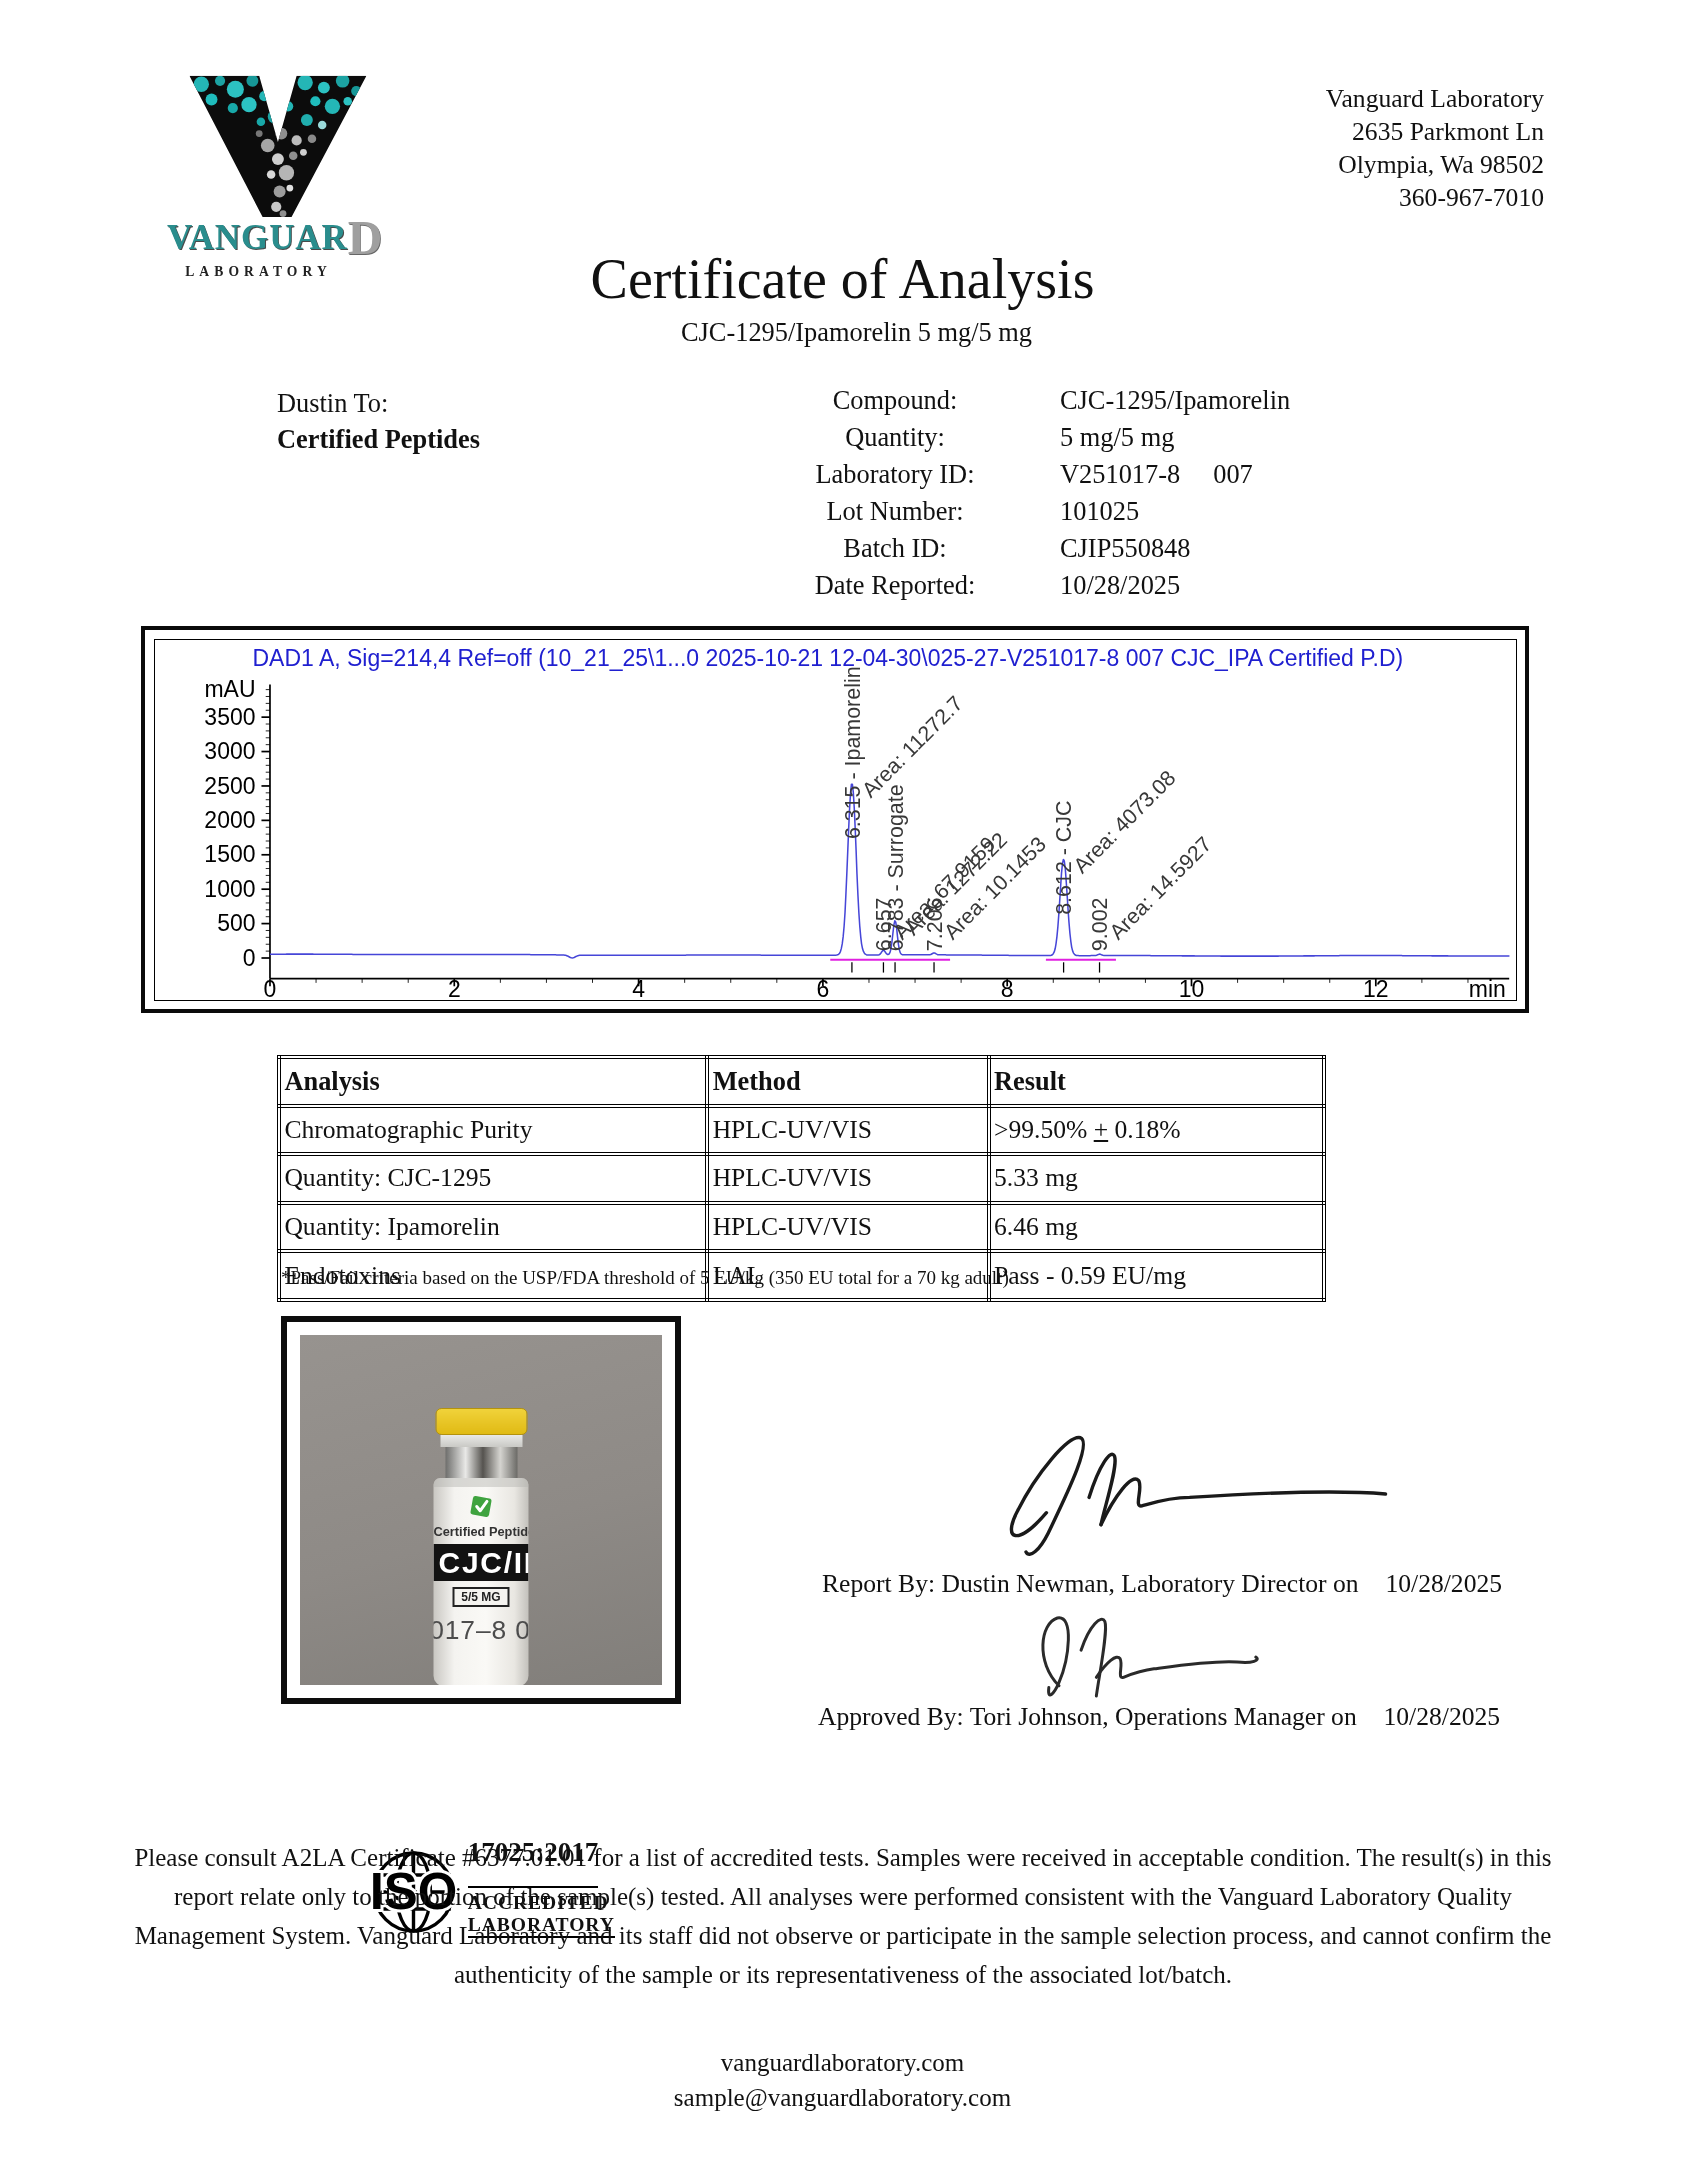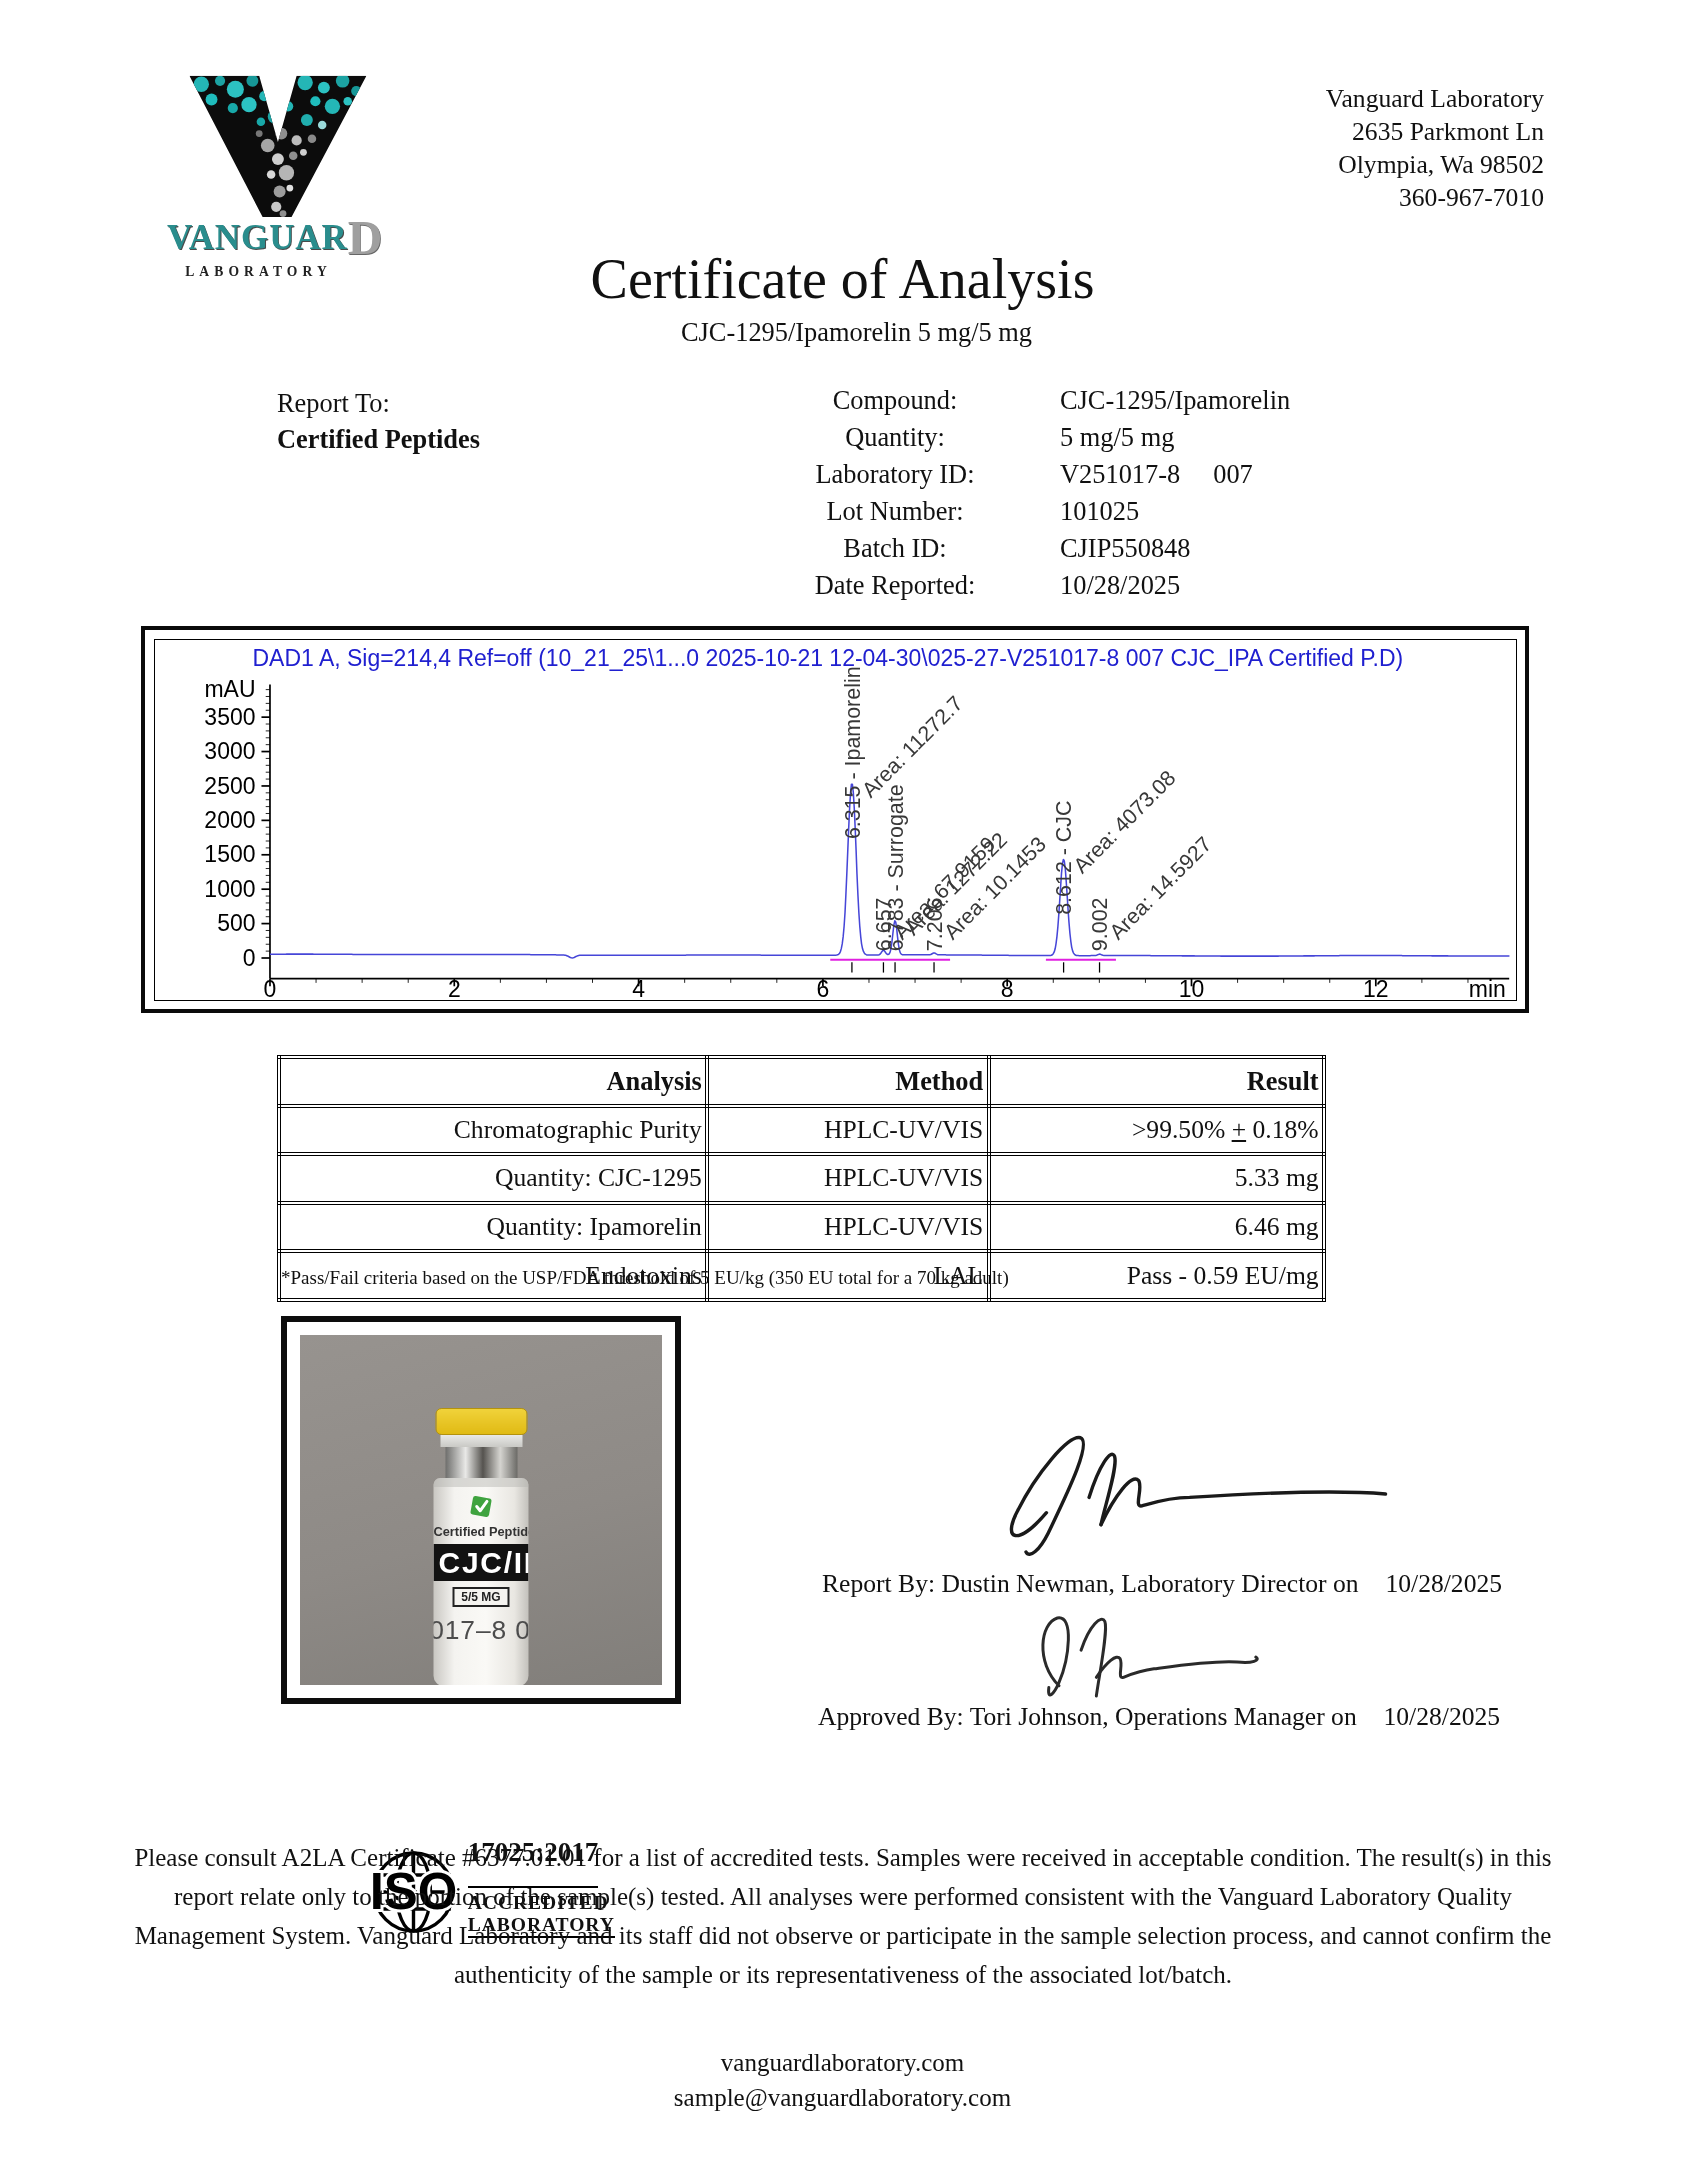--- a/index.html
+++ b/index.html
@@ -30,21 +30,21 @@
   .dval{margin-left:3px;white-space:pre;}
 
   
   .chart-outer{left:141px;top:626px;width:1380px;height:379px;border:4.3px solid #0a0a0a;background:#fff;}
   .chart-inner{position:absolute;inset:8.5px;border:1.7px solid #000;}
   .chart-inner svg{position:absolute;inset:0;width:100%;height:100%;}
   svg text{font-family:"Liberation Sans","DejaVu Sans",sans-serif;}
 
   
   .results{left:277px;top:1055px;width:1049px;border-collapse:collapse;font-size:25.6px;}
-  .results th,.results td{border:4.3px double #000;text-align:right;padding:4.3px 3.4px;height:36px;}
+  .results th,.results td{border:4.3px double #000;text-align:left;padding:4.3px 3.4px;height:36px;}
   .results th{font-weight:bold;font-size:26.4px;}
   .pm{text-decoration:underline;}
   .footnote{left:281px;top:1267px;width:1056px;font-size:19px;}
 
   
   .photo-frame{left:281px;top:1316px;width:400px;height:388px;border:6.8px solid #0d0d0d;
       background:#fff;box-sizing:border-box;padding:12.8px;}
   .photo{position:relative;width:100%;height:100%;overflow:hidden;
       background:linear-gradient(165deg,#97938f 0%,#8e8a86 55%,#817e7a 100%);}
   .vial{position:absolute;left:50%;transform:translateX(-50%);top:73px;width:95px;}
@@ -142,21 +142,21 @@
     <div>Vanguard Laboratory</div>
     <div>2635 Parkmont Ln</div>
     <div>Olympia, Wa 98502</div>
     <div>360-967-7010</div>
   </div>
 
   <div class="abs doc-title">Certificate of Analysis</div>
   <div class="abs doc-subtitle">CJC-1295/Ipamorelin 5 mg/5 mg</div>
 
   <div class="abs report-to">
-    <div>Report To:</div>
+    <div>Dustin To:</div>
     <div class="name">Certified Peptides</div>
   </div>
   <div class="abs details">
     <div class="drow">
         <span class="dlabel">Compound:</span>
         <span class="dval">CJC-1295/Ipamorelin</span>
       </div>
     <div class="drow">
         <span class="dlabel">Quantity:</span>
         <span class="dval">5 mg/5 mg</span>

